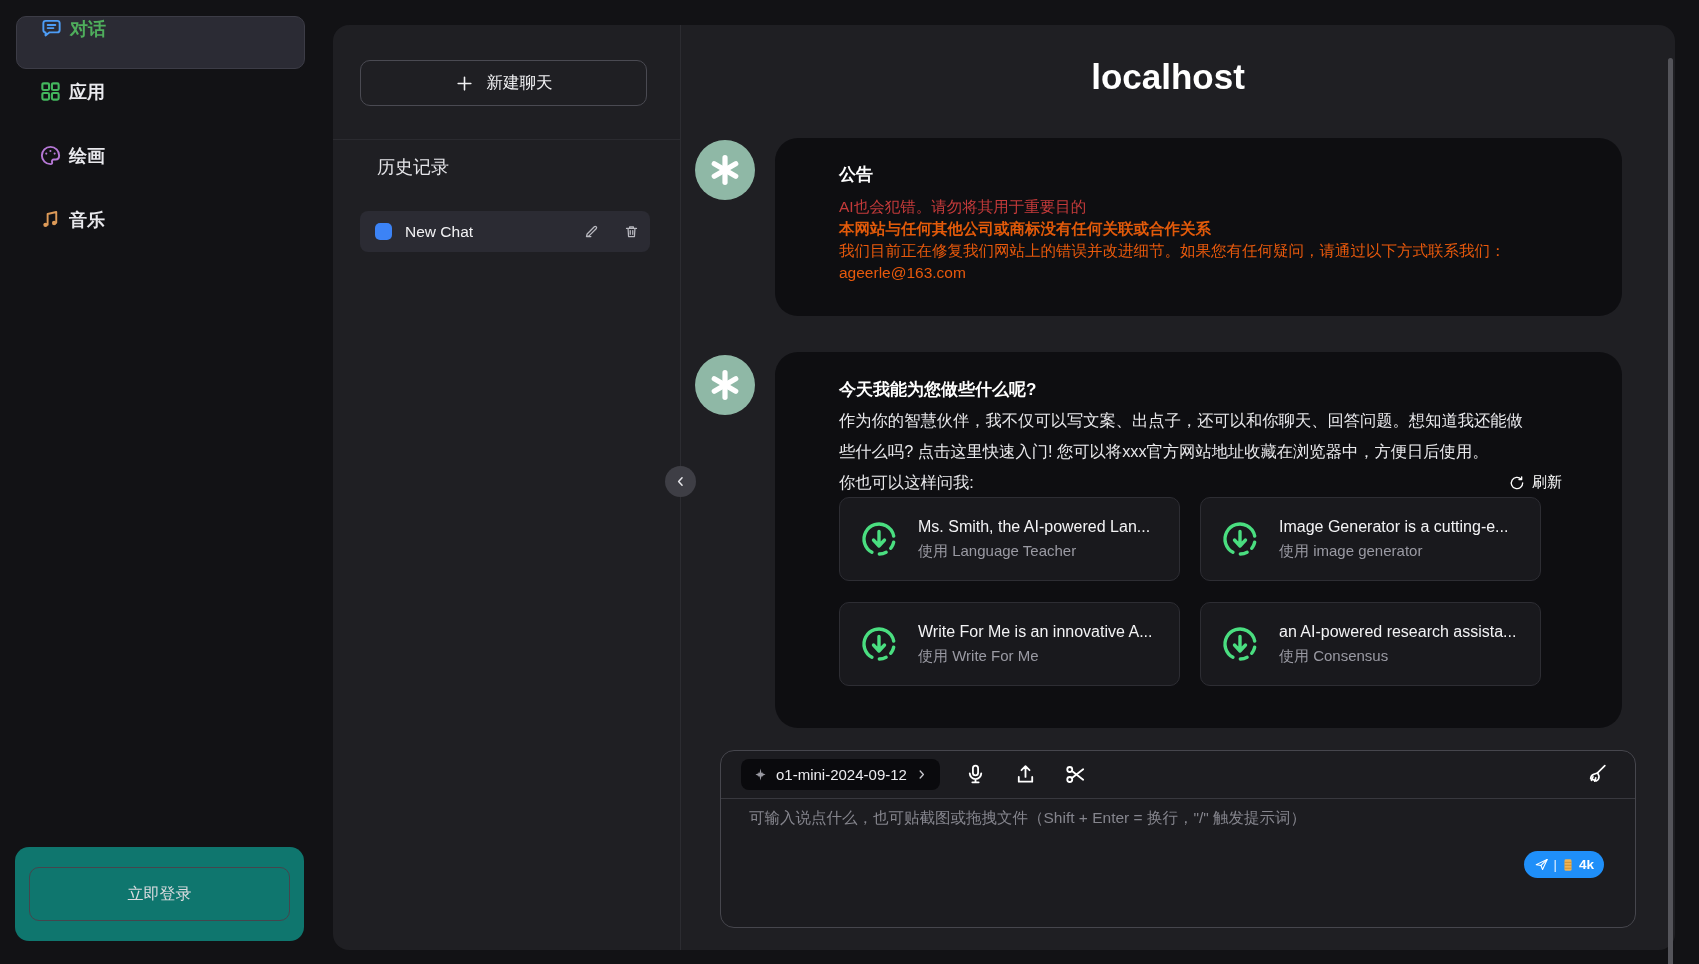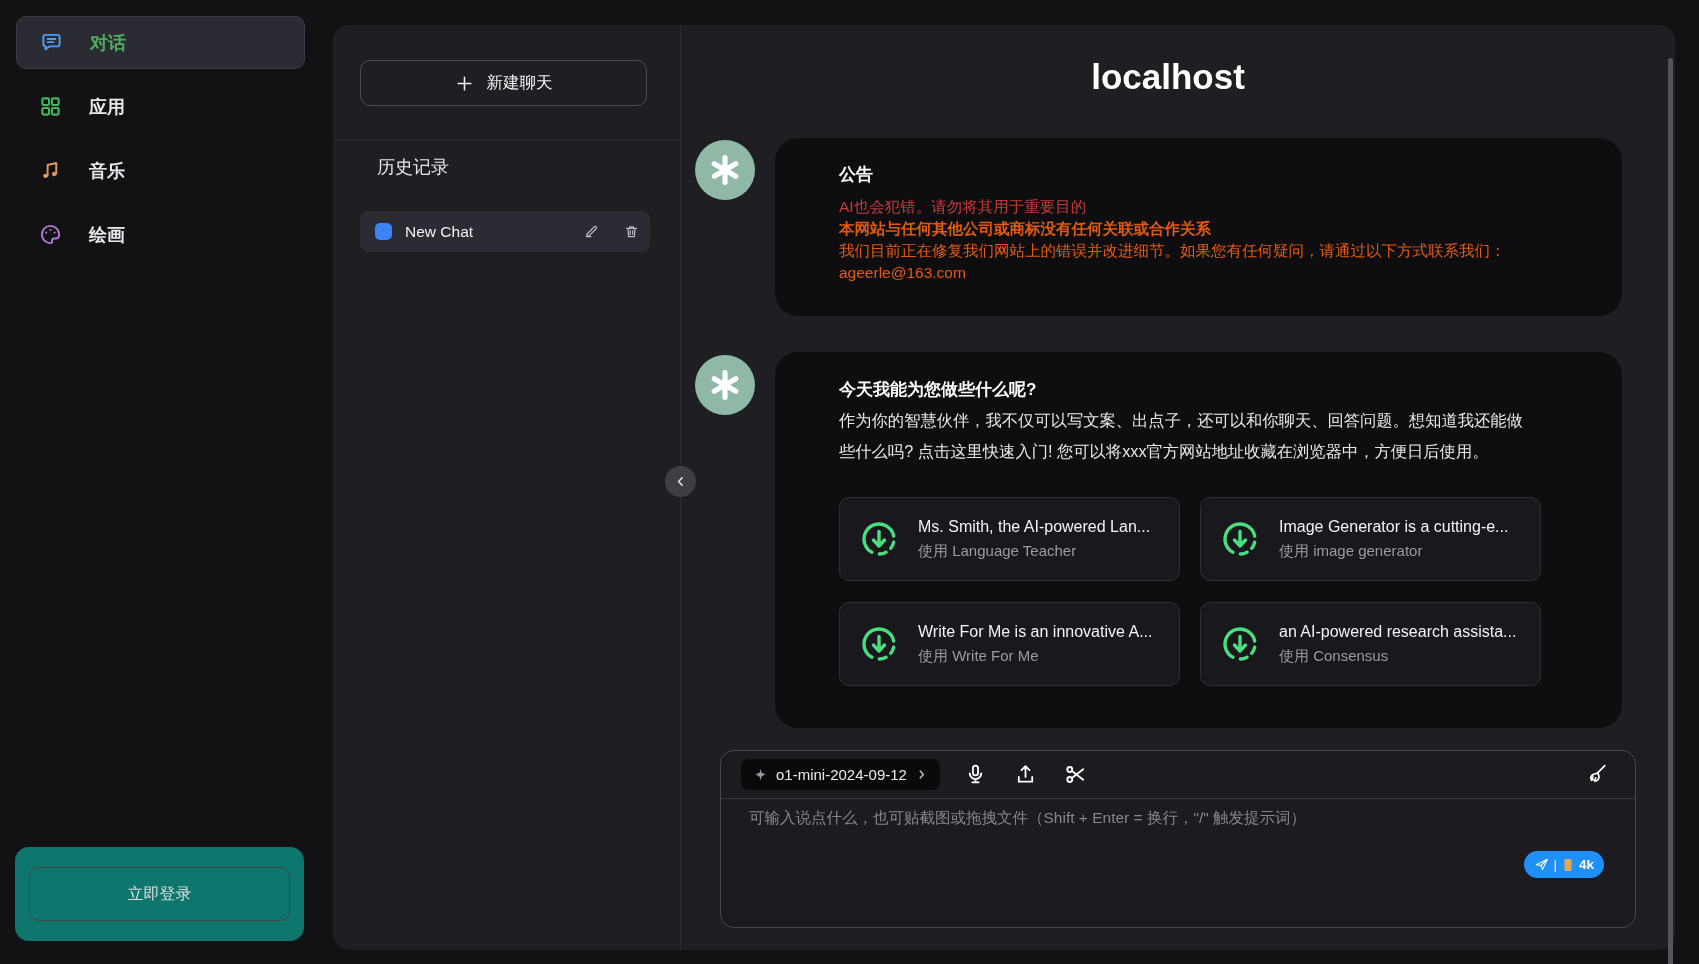--- a/index.html
+++ b/index.html
@@ -2,21 +2,21 @@
 <html><head>
 <meta charset="utf-8">
 <style>
   * { margin:0; padding:0; box-sizing:border-box; font-family:"Liberation Sans","DejaVu Sans",sans-serif; }
   html,body { background:#0d0d0f; }
   .stage { position:relative; width:1699px; height:964px; background:#121215; overflow:hidden; }
   svg { display:block; }
 
   
   .nav { position:absolute; left:16px; top:16px; width:289px; }
-  .nav-item { display:flex; align-items:center; gap:27px; height:53px; padding-left:23px;
+  .nav-item { display:flex; align-items:flex-start; gap:7px; height:53px; padding-left:23px;
               border-radius:10px; margin-bottom:11px; color:#e9e9ed; font-size:18px; font-weight:700; cursor:pointer; }
   .nav-item.active { background:#2b2b34; border:1px solid #3c3c46; color:#4fae5c; }
   .login-card { position:absolute; left:15px; top:847px; width:289px; height:94px; background:#0f766e; border-radius:14px; }
   .login-btn { position:absolute; left:14px; top:20px; width:261px; height:54px; background:transparent;
                border:1px solid #45454d; border-radius:10px; color:#dcdce0; font-size:16px;
                display:flex; align-items:center; justify-content:center; cursor:pointer; }
 
   
   .panel { position:absolute; left:333px; top:25px; width:1342px; height:925px; background:#1f1f23; border-radius:16px; }
   .col-divider { position:absolute; left:347px; top:0; width:1px; height:925px; background:#2c2c31; }
@@ -110,38 +110,38 @@
           <rect x="3.5" y="3.5" width="7" height="7" rx="1.5"></rect>
             <rect x="13.5" y="3.5" width="7" height="7" rx="1.5"></rect>
           <rect x="3.5" y="13.5" width="7" height="7" rx="1.5"></rect>
             <rect x="13.5" y="13.5" width="7" height="7" rx="1.5"></rect>
         </svg>
       </span>
       <span>应用</span>
     </div>
     <div class="nav-item">
       <span>
-        <svg width="23" height="23" viewBox="0 0 24 24" fill="none" stroke="#dd9a58" stroke-width="2" stroke-linecap="round" stroke-linejoin="round">
-          <path d="M9 17.5V6.2l9-2v11.3"></path>
-          <circle cx="6.8" cy="17.6" r="2.3" fill="#dd9a58" stroke="none"></circle>
-          <circle cx="15.8" cy="15.6" r="2.3" fill="#dd9a58" stroke="none"></circle>
-        </svg>
-      </span>
-      <span>音乐</span>
-    </div>
-    <div class="nav-item">
-      <span>
         <svg width="23" height="23" viewBox="0 0 24 24" fill="none" stroke="#b678d6" stroke-width="2" stroke-linecap="round" stroke-linejoin="round">
           <path d="M12 3a9 9 0 1 0 0 18c1.6 0 2.1-1.1 1.6-2.2-.5-1.3.4-2.6 1.9-2.6h1.9c2.1 0 3.6-1.7 3.6-4.2A9 9 0 0 0 12 3Z"></path>
           <circle cx="7.6" cy="10" r="1.1" fill="#b678d6" stroke="none"></circle>
           <circle cx="11.9" cy="7.3" r="1.1" fill="#b678d6" stroke="none"></circle>
           <circle cx="16.3" cy="10" r="1.1" fill="#b678d6" stroke="none"></circle>
         </svg>
       </span>
       <span>绘画</span>
+    </div>
+    <div class="nav-item">
+      <span>
+        <svg width="23" height="23" viewBox="0 0 24 24" fill="none" stroke="#dd9a58" stroke-width="2" stroke-linecap="round" stroke-linejoin="round">
+          <path d="M9 17.5V6.2l9-2v11.3"></path>
+          <circle cx="6.8" cy="17.6" r="2.3" fill="#dd9a58" stroke="none"></circle>
+          <circle cx="15.8" cy="15.6" r="2.3" fill="#dd9a58" stroke="none"></circle>
+        </svg>
+      </span>
+      <span>音乐</span>
     </div>
   </div>
 
   <div class="login-card">
     <button class="login-btn">立即登录</button>
   </div>
 
   <div class="panel">
 
     <button class="newchat-btn">
@@ -204,20 +204,32 @@
         <svg width="38" height="38" viewBox="-20 -20 40 40" stroke="#ffffff" stroke-width="5.5" stroke-linecap="round">
           <line x1="0" y1="-13" x2="0" y2="13"></line>
           <line x1="-11.3" y1="-6.5" x2="11.3" y2="6.5"></line>
           <line x1="-11.3" y1="6.5" x2="11.3" y2="-6.5"></line>
         </svg>
       </span>
     </div>
     <div class="bubble bubble-2">
       <div class="b-heading" style="margin-bottom:4px">今天我能为您做些什么呢?</div>
       <div class="b2-body">作为你的智慧伙伴，我不仅可以写文案、出点子，还可以和你聊天、回答问题。想知道我还能做些什么吗? 点击这里快速入门! 您可以将xxx官方网站地址收藏在浏览器中，方便日后使用。</div>
+      <div class="b2-prompt-row">
+        <span class="b2-prompt">你也可以这样问我:</span>
+        <span class="refresh">
+          <span>
+            <svg width="16" height="16" viewBox="0 0 24 24" fill="none" stroke="#ffffff" stroke-width="2" stroke-linecap="round" stroke-linejoin="round">
+              <path d="M20.5 12a8.5 8.5 0 1 1-2.4-5.9"></path>
+                <path d="M19 2.8v4.1h-4.1"></path>
+            </svg>
+          </span>
+          <span>刷新</span>
+        </span>
+      </div>
 
       <div class="sugg-grid">
 
         <div class="sugg-card">
           <span>
             <svg width="44" height="44" viewBox="-22 -22 44 44" fill="none" stroke="#4ade80" stroke-width="3.4" stroke-linecap="round" stroke-linejoin="round">
               <circle r="15" stroke-dasharray="60 6 7 6 7 13" transform="rotate(118)"></circle>
               <path d="M0 -7.5v13M-5.5 1 0 7l5.5-6"></path>
             </svg>
           </span>

